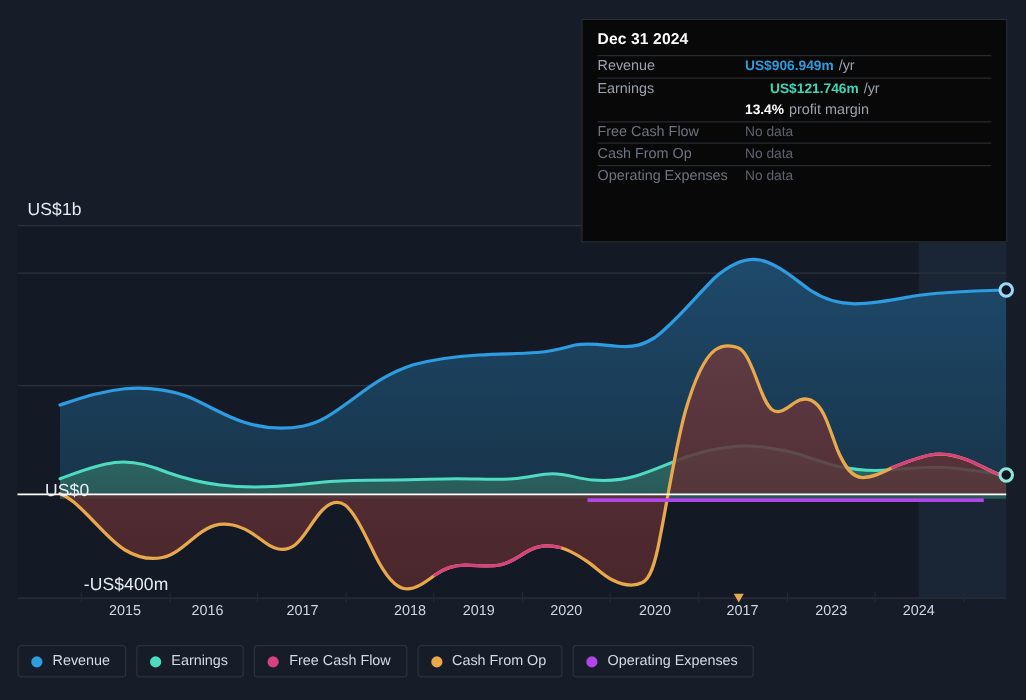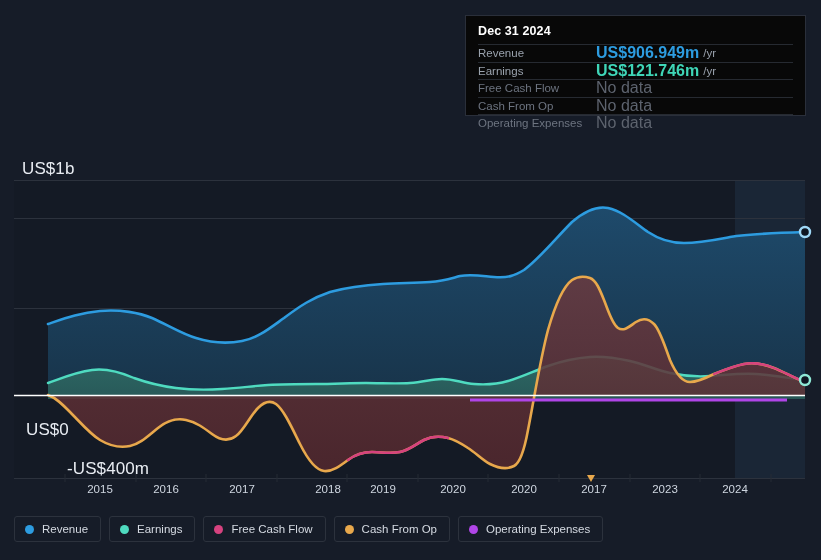--- a/index.html
+++ b/index.html
@@ -10,53 +10,53 @@
     overflow: hidden;
   }
   #root { position: relative; width: 821px; height: 560px; background: #161c28; }
 
   
   #plot-area { position: absolute; left: 0; top: 0; width: 821px; height: 500px; }
   #chart-svg { position: absolute; left: 0; top: 0; }
 
   
   .y-label {
-    position: absolute; color: #e8ecf2; font-size: 17px;
+    position: absolute; color: #e8ecf2; font-size: 14px;
     letter-spacing: .1px; white-space: nowrap;
   }
   #ylab-top { left: 22px; top: 159px; }
-  #ylab-zero { left: 26px; top: 384px; margin-top: 36px; }
+  #ylab-zero { left: 36px; top: 384px; }
   #ylab-bottom { left: 22px; top: 459px; margin-left: 45px; }
 
   #x-axis-labels { position: absolute; left: 0; top: 483px; width: 717px; height: 18px; }
   .x-label {
     position: absolute; color: #cfd6e0; font-size: 11.5px;
     transform: translateX(-50%); white-space: nowrap;
   }
 
   
   #tooltip {
-    position: absolute; left: 465px; top: 15px; width: 341px; height: 101px;
+    position: absolute; left: 465px; top: 15px; width: 341px; height: 179px;
     background: #080808; border: 1px solid #2a2f3a;
     padding: 8px 12px 6px 12px;
   }
   #tooltip-date {
     color: #ffffff; font-size: 12.5px; font-weight: bold;
     padding-bottom: 6px; letter-spacing: .1px;
   }
   .tt-row {
     display: flex; align-items: center; height: 17.5px;
     border-top: 1px solid #262a31;
   }
   .tt-row.no-border { border-top: none; }
   .tt-key { color: #9aa2ad; font-size: 11.5px; width: 118px; flex: none; }
   .tt-key.dim { color: #6d7480; }
-  .tt-val { font-size: 16px; font-weight: bold; }
+  .tt-val { font-size: 11px; font-weight: bold; }
   .tt-val.rev { color: #2d9ce0; }
-  .tt-val.earn { color: #3fd6b8; }
+  .tt-val.earn { color: #3fd6b8; margin-left: 20px; }
   .tt-val.white { color: #ffffff; }
   .tt-val.nodata { color: #5d636e; font-weight: normal; }
   .tt-unit { color: #9aa2ad; font-size: 11.5px; font-weight: normal; margin-left: 4px; }
 
   
   #legend {
     position: absolute; left: 14px; top: 516px;
     display: flex; gap: 8px; align-items: center;
   }
   .legend-item {
@@ -236,20 +236,25 @@
       <span class="tt-val rev">US$906.949m</span>
       <span class="tt-unit">/yr</span>
     </div>
 
     <div class="tt-row">
       <span class="tt-key">Earnings</span>
       <span class="tt-val earn">US$121.746m</span>
       <span class="tt-unit">/yr</span>
     </div>
 
+    <div class="tt-row no-border">
+      <span class="tt-key"></span>
+      <span class="tt-val white">13.4%</span>
+      <span class="tt-unit">profit margin</span>
+    </div>
 
     <div class="tt-row">
       <span class="tt-key dim">Free Cash Flow</span>
       <span class="tt-val nodata">No data</span>
     </div>
 
     <div class="tt-row">
       <span class="tt-key dim">Cash From Op</span>
       <span class="tt-val nodata">No data</span>
     </div>

